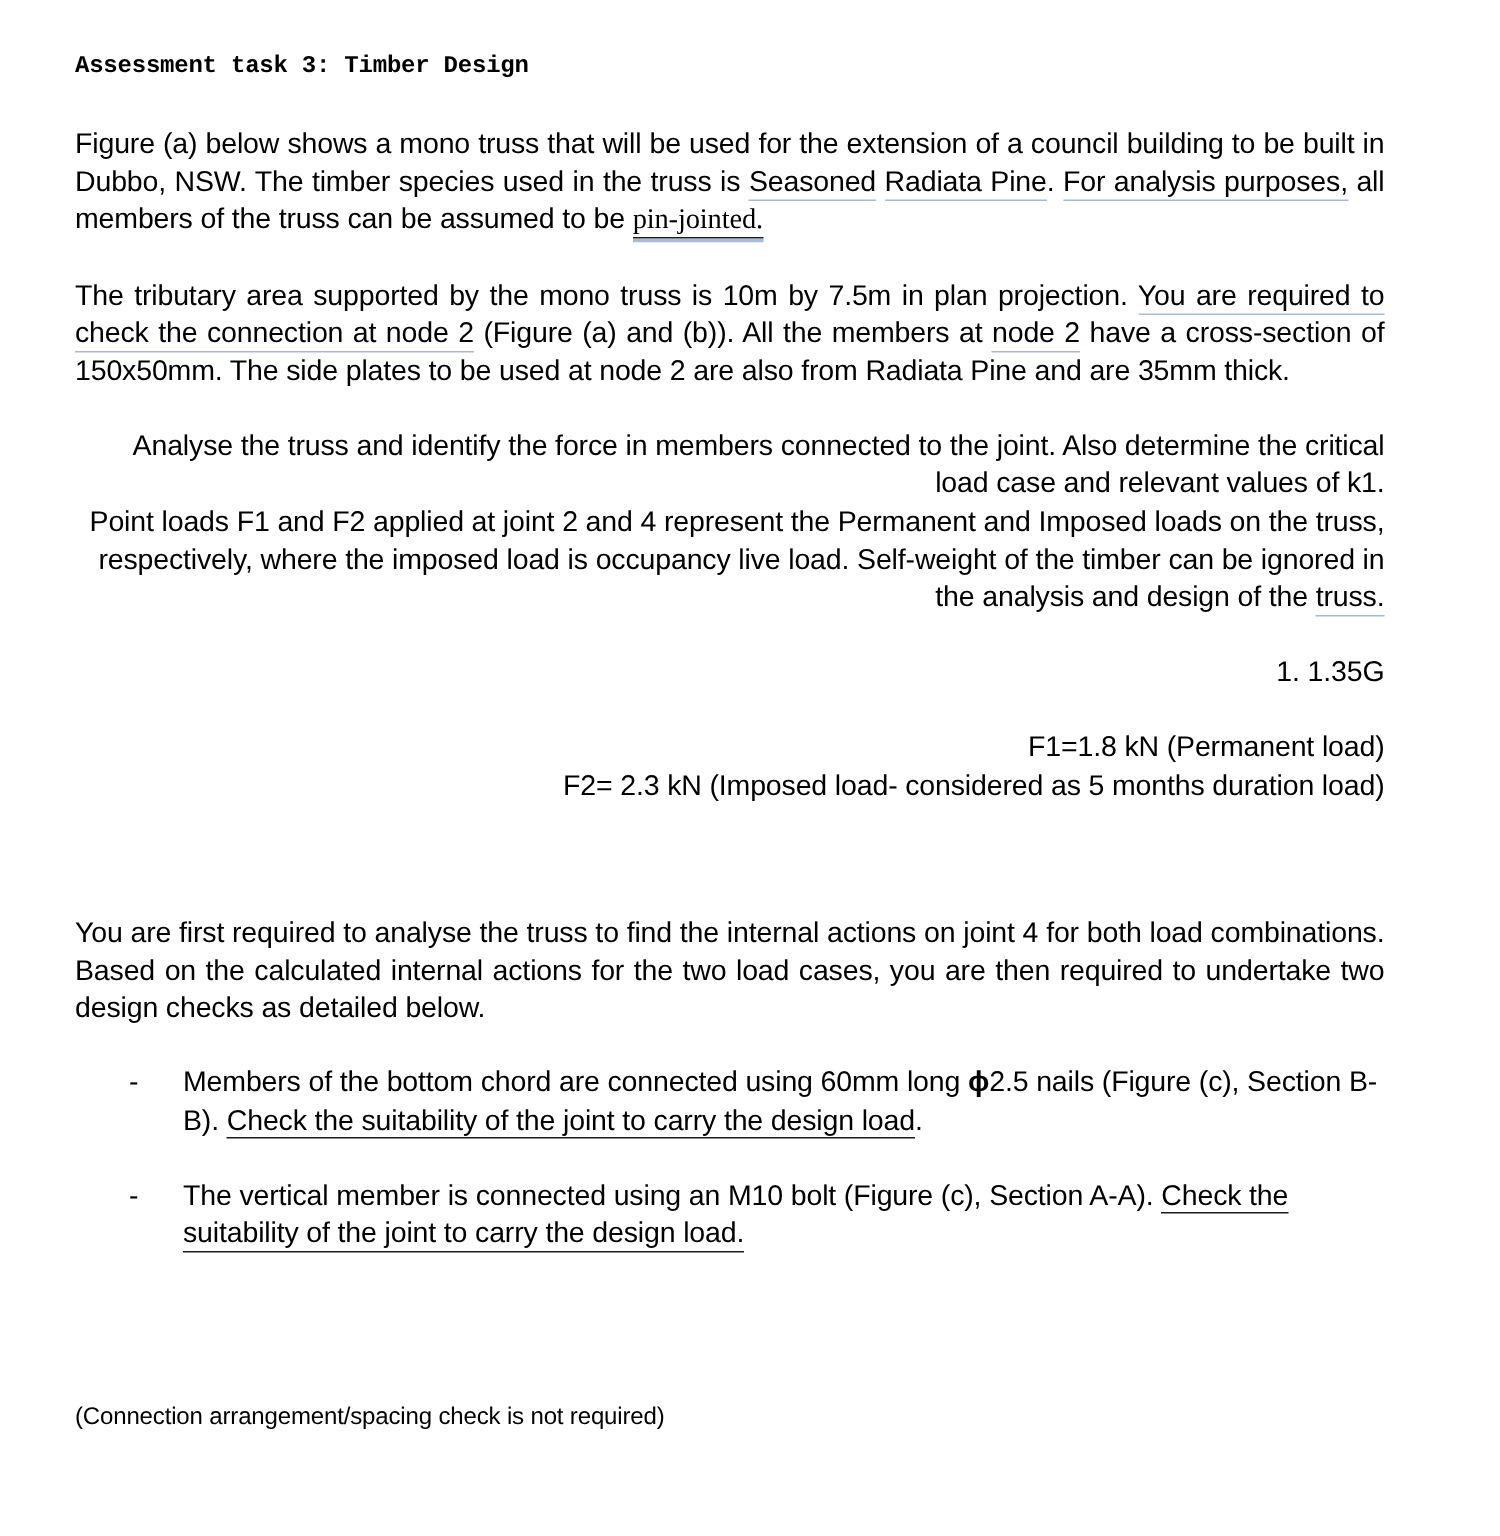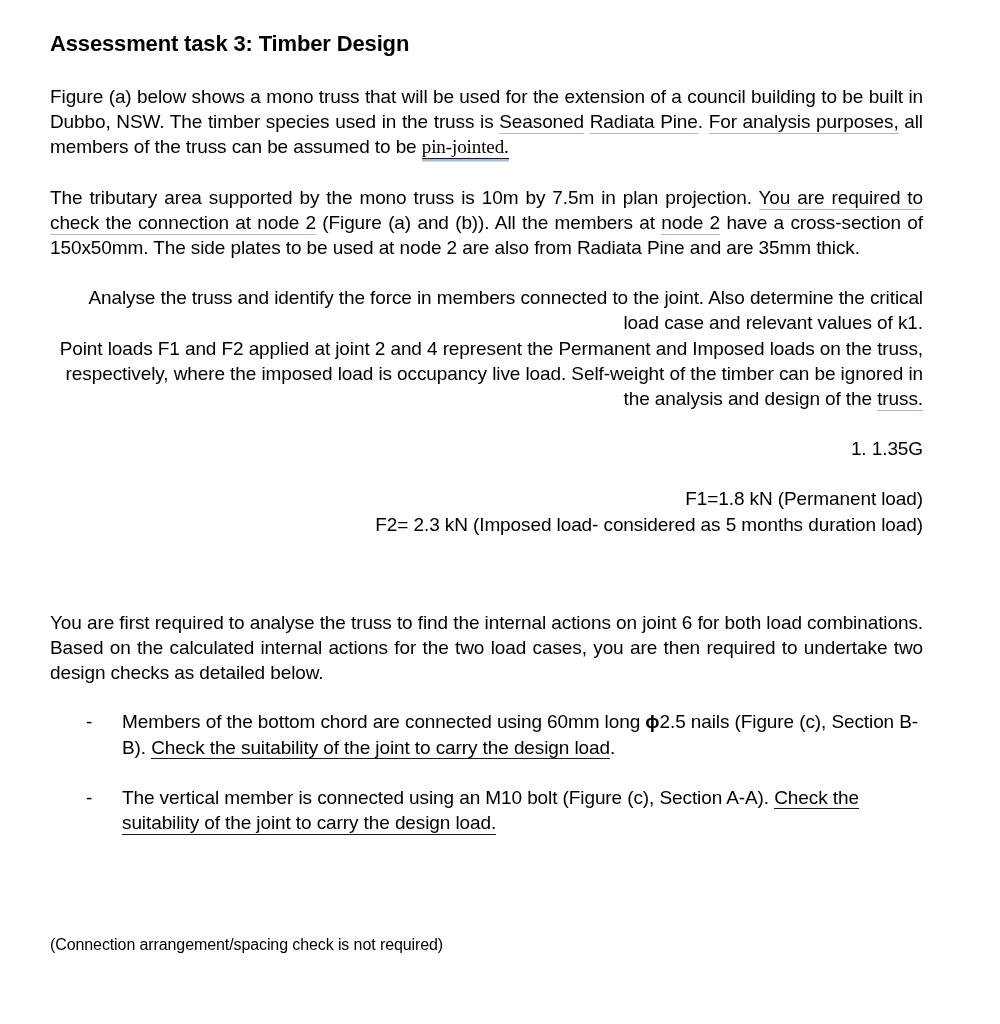--- a/index.html
+++ b/index.html
@@ -26,25 +26,26 @@
   }
 
   .content {
     position: absolute;
     left: 50px;
     top: 32px;
     width: 873px;
   }
 
   .doc-title {
-    font-size: 22px;
+    font-size: 16px;
     font-weight: bold;
     line-height: 24px;
     letter-spacing: -0.15px;
     margin: 0 0 28px 0;
+    font-family: Liberation Mono, monospace;
   }
 
   p.para {
     font-size: 19px;
     line-height: 25.2px;
     margin: 0;
     letter-spacing: -0.1px;
     word-spacing: 0px;
     text-align: right;
   }
@@ -132,21 +133,21 @@
 
     <p class="para">1. 1.35G</p>
 
     <div class="gap-para"></div>
 
     <p class="para">F1=1.8 kN (Permanent load)</p>
     <p class="para">F2= 2.3 kN (Imposed load- considered as 5 months duration load)</p>
 
     <div class="gap-huge"></div>
 
-    <p class="para justify">You are first required to analyse the truss to find the internal actions on joint 6 for both load combinations. Based on the calculated internal actions for the two load cases, you are then required to undertake two design checks as detailed below.</p>
+    <p class="para justify">You are first required to analyse the truss to find the internal actions on joint 4 for both load combinations. Based on the calculated internal actions for the two load cases, you are then required to undertake two design checks as detailed below.</p>
 
     <div class="gap-small"></div>
 
     <ul class="list">
       <li><span class="bullet-dash">-</span><span>Members of the bottom chord are connected using 60mm long </span><span class="phi">ϕ</span><span>2.5 nails (Figure (c), Section B-B). </span><span class="ul">Check the suitability of the joint to carry the design load</span><span>.</span></li>
 
       <li><span class="bullet-dash">-</span><span>The vertical member is connected using an M10 bolt (Figure (c), Section A-A). </span><span class="ul">Check the suitability of the joint to carry the design load.</span><span></span></li>
     </ul>
 
     <div class="gap-huge"></div>

